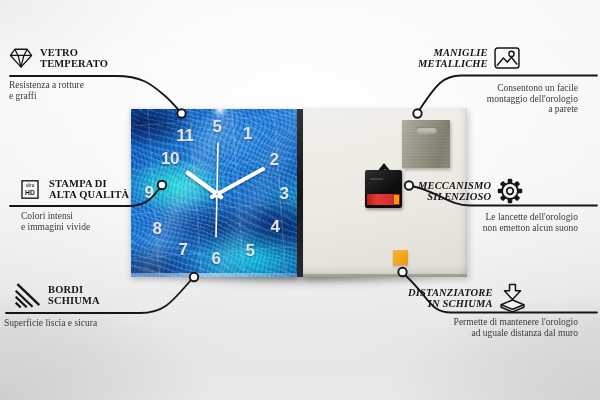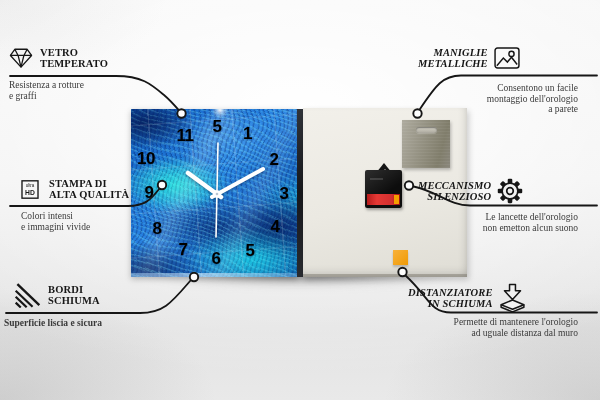--- a/index.html
+++ b/index.html
@@ -24,21 +24,21 @@
 #clock-front .grid{position:absolute;left:-20px;top:-20px;right:-20px;bottom:-20px;transform:rotate(-4deg);
  background:
   repeating-linear-gradient(90deg, rgba(255,255,255,.13) 0 1.5px, rgba(255,255,255,0) 1.5px 42px),
   repeating-linear-gradient(0deg, rgba(255,255,255,.09) 0 1.5px, rgba(255,255,255,0) 1.5px 44px);}
 #clock-front .sheen{position:absolute;left:0;top:0;right:0;bottom:0;
  background:linear-gradient(116deg, rgba(255,255,255,0) 30%, rgba(255,255,255,.13) 38%, rgba(255,255,255,0) 47%, rgba(255,255,255,0) 60%, rgba(255,255,255,.09) 68%, rgba(255,255,255,0) 76%);}
 #clock-front .sparkle{position:absolute;left:80px;top:-8px;width:18px;height:18px;
  background:radial-gradient(circle, rgba(255,255,255,.95) 0%, rgba(255,255,255,.4) 30%, rgba(255,255,255,0) 65%);}
 #clock-front .bottom-edge{position:absolute;left:0;bottom:0;width:100%;height:4px;
  background:linear-gradient(90deg, rgba(170,210,245,.45), rgba(225,243,255,.6) 45%, rgba(150,195,235,.4));}
-.num{position:absolute;transform:translate(-50%,-50%);font-family:"Liberation Sans",sans-serif;font-weight:bold;color:#000000;font-size:17px;letter-spacing:-0.5px;text-shadow:0 1px 2px rgba(0,30,80,.4);}
+.num{position:absolute;transform:translate(-50%,-50%);font-family:"Liberation Sans",sans-serif;font-weight:bold;color:#e5e5e5;font-size:17px;letter-spacing:-0.5px;text-shadow:0 1px 2px rgba(0,30,80,.4);}
 .hands{position:absolute;left:0;top:0;filter:drop-shadow(0 1px 1.5px rgba(0,20,60,.45));}
 #clock-edge{position:absolute;left:297px;top:109px;width:6px;height:168px;background:linear-gradient(180deg,#31343a,#17181c 50%,#2a2c31);}
 #clock-back{position:absolute;left:303px;top:108px;width:164px;height:169px;
  background:linear-gradient(168deg,#f2f0ea 0%,#ebe9e2 55%,#dfddd5 100%);
  box-shadow:inset -6px 0 10px -6px rgba(0,0,0,.18), inset 0 -9px 11px -8px rgba(0,0,0,.25), 2px 3px 6px rgba(0,0,0,.18);}
 #clock-back .bottom-strip{position:absolute;left:0;bottom:0;width:100%;height:3px;background:rgba(120,115,105,.45);}
 #metal-plate{position:absolute;left:99px;top:12px;width:48px;height:48px;
  background:
   repeating-linear-gradient(0deg, rgba(255,255,255,.05) 0 1px, rgba(0,0,0,0) 1px 3px),
   linear-gradient(105deg,#aeab9f 0%,#969384 40%,#807d6b 78%,#8a877c 100%);
@@ -140,21 +140,21 @@
     <div class="bottom-edge"></div>
     <span class="num" style="left:116.5px;top:25px">1</span>
     <span class="num" style="left:143px;top:51px">2</span>
     <span class="num" style="left:153px;top:85px">3</span>
     <span class="num" style="left:144px;top:118px">4</span>
     <span class="num" style="left:119px;top:142px">5</span>
     <span class="num" style="left:85px;top:150px">6</span>
     <span class="num" style="left:52px;top:141px">7</span>
     <span class="num" style="left:26px;top:120px">8</span>
     <span class="num" style="left:18px;top:84px">9</span>
-    <span class="num" style="left:15px;top:50px">10</span>
+    <span class="num" style="left:39px;top:50px">10</span>
     <span class="num" style="left:54px;top:27px">11</span>
     <span class="num" style="left:86px;top:18px">5</span>
     <svg class="hands" width="166" height="168" viewBox="0 0 166 168">
       <g stroke="#ffffff" stroke-linecap="round">
         <line x1="90" y1="88" x2="57" y2="64" stroke-width="4.6"></line>
         <line x1="81" y1="88" x2="132" y2="60" stroke-width="4"></line>
         <line x1="87" y1="34" x2="85" y2="128" stroke-width="1.6"></line>
       </g>
       <circle cx="86" cy="85" r="3.8" fill="#ffffff"></circle>
       <circle cx="86" cy="85" r="1.3" fill="#b9c6d4"></circle>
@@ -238,21 +238,21 @@
           <path d="M2,10 L22,29" stroke-width="2.6"></path>
           <path d="M2,17 L15,29.5" stroke-width="2.6"></path>
           <path d="M2,24 L8,29.8" stroke-width="2.6"></path>
         </svg>
       </span>
       <div class="title">
         <div>BORDI</div>
         <div>SCHIUMA</div>
       </div>
     </div>
-    <div class="sub" style="left:0;top:36px;font-weight:bold;">Superficie liscia e sicura</div>
+    <div class="sub" style="left:0;top:36px;">Superficie liscia e sicura</div>
   </div>
 
   <div class="callout right" style="right:22px;top:47px;width:160px;">
     <div class="head">
       <div class="title">
         <div>MANIGLIE</div>
         <div>METALLICHE</div>
       </div>
       <span class="icon">
         <svg width="26" height="22" viewBox="0 0 32 27" fill="none" stroke="#161616" stroke-width="1.8">

